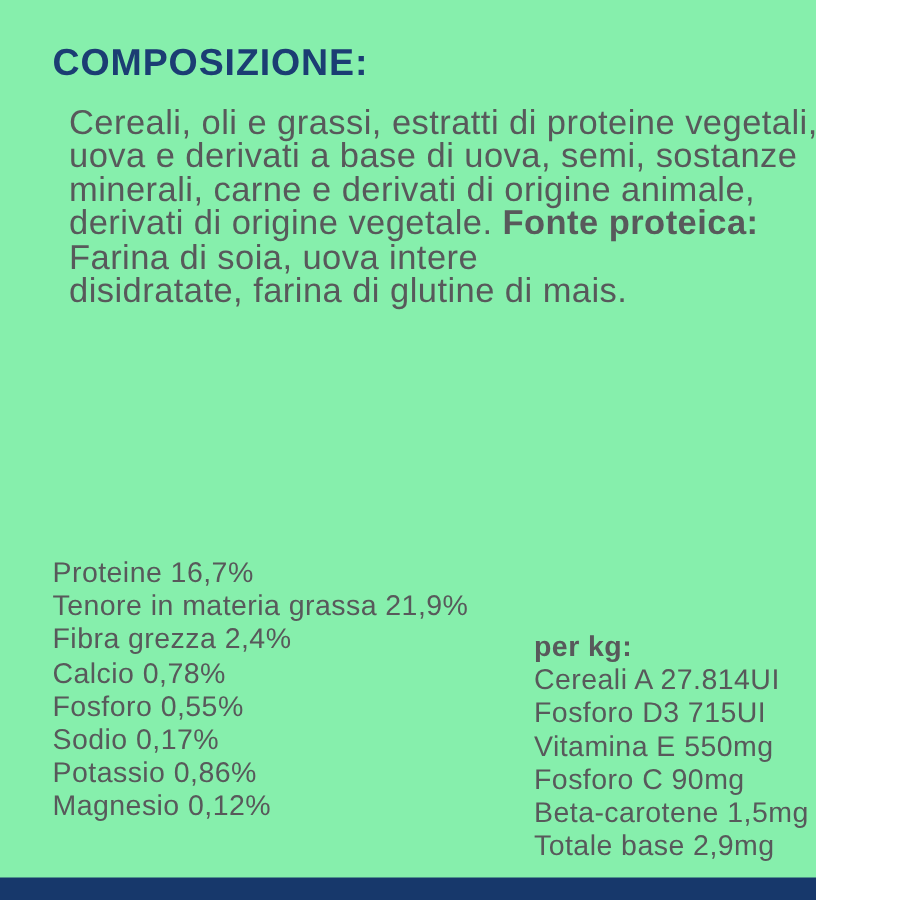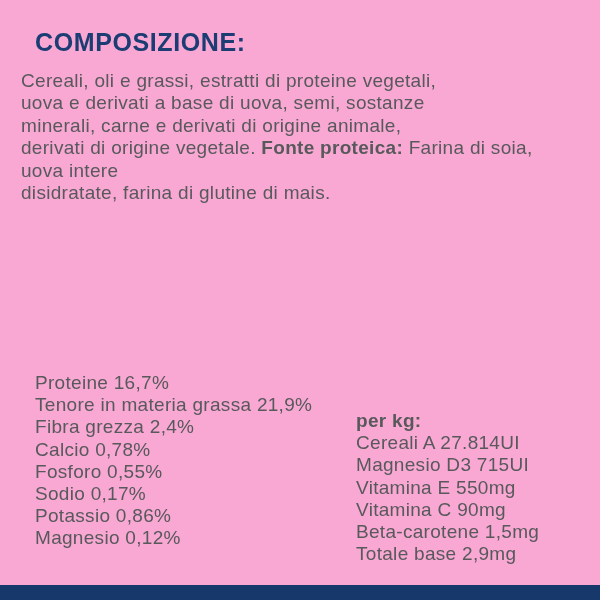--- a/index.html
+++ b/index.html
@@ -1,45 +1,45 @@
 <!DOCTYPE html>
 <html><head>
 <meta charset="utf-8">
 <style>
   html, body {
     margin: 0;
     padding: 0;
   }
   .page {
     position: relative;
-    width: 600px;
+    width: 544px;
     height: 600px;
-    background: #f9a8d4;
+    background: #86efac;
     overflow: hidden;
     font-family: "Liberation Sans", "DejaVu Sans", sans-serif;
   }
   .section-heading {
     position: absolute;
     left: 35px;
     margin: 0;
     font-size: 25px;
     font-weight: bold;
     letter-spacing: 0.6px;
     color: #1b3d73;
     line-height: 25px;
     white-space: nowrap;
   }
   #composition-heading { top: 30px; }
   #analytical-heading { top: 331px; }
   .body-text {
     position: absolute;
-    left: 21px;
+    left: 46px;
     width: 525px;
     color: #58595b;
-    font-size: 19px;
+    font-size: 23px;
     line-height: 22.4px;
     letter-spacing: 0.3px;
   }
   #composition-body { top: 70px; }
   .pre { white-space: pre-line; }
   .bold-label { font-weight: bold; }
   #analytical-columns {
     position: absolute;
     left: 35px;
     top: 372px;
@@ -47,21 +47,21 @@
   }
   .col {
     position: absolute;
     top: 0;
     color: #58595b;
     font-size: 19px;
     letter-spacing: 0.3px;
   }
   .col .row { line-height: 22.2px; white-space: nowrap; }
   #left-column { left: 0; }
-  #right-column { left: 321px; top: 38px; }
+  #right-column { left: 321px; top: 49px; }
   #per-kg-label {
     display: block;
     font-weight: bold;
     line-height: 22.2px;
   }
   .footer-bar {
     position: absolute;
     left: 0;
     bottom: 0;
     width: 600px;
@@ -94,23 +94,23 @@
         <div class="row">Calcio 0,78%</div>
         <div class="row">Fosforo 0,55%</div>
         <div class="row">Sodio 0,17%</div>
         <div class="row">Potassio 0,86%</div>
         <div class="row">Magnesio 0,12%</div>
       </div>
     <div class="col" id="right-column">
       <span id="per-kg-label">per kg:</span>
       <div>
           <div class="row">Cereali A 27.814UI</div>
-          <div class="row">Magnesio D3 715UI</div>
+          <div class="row">Fosforo D3 715UI</div>
           <div class="row">Vitamina E 550mg</div>
-          <div class="row">Vitamina C 90mg</div>
+          <div class="row">Fosforo C 90mg</div>
           <div class="row">Beta-carotene 1,5mg</div>
           <div class="row">Totale base 2,9mg</div>
         </div>
     </div>
   </div>
 
   <div class="footer-bar"></div>
 
 </div>
 

